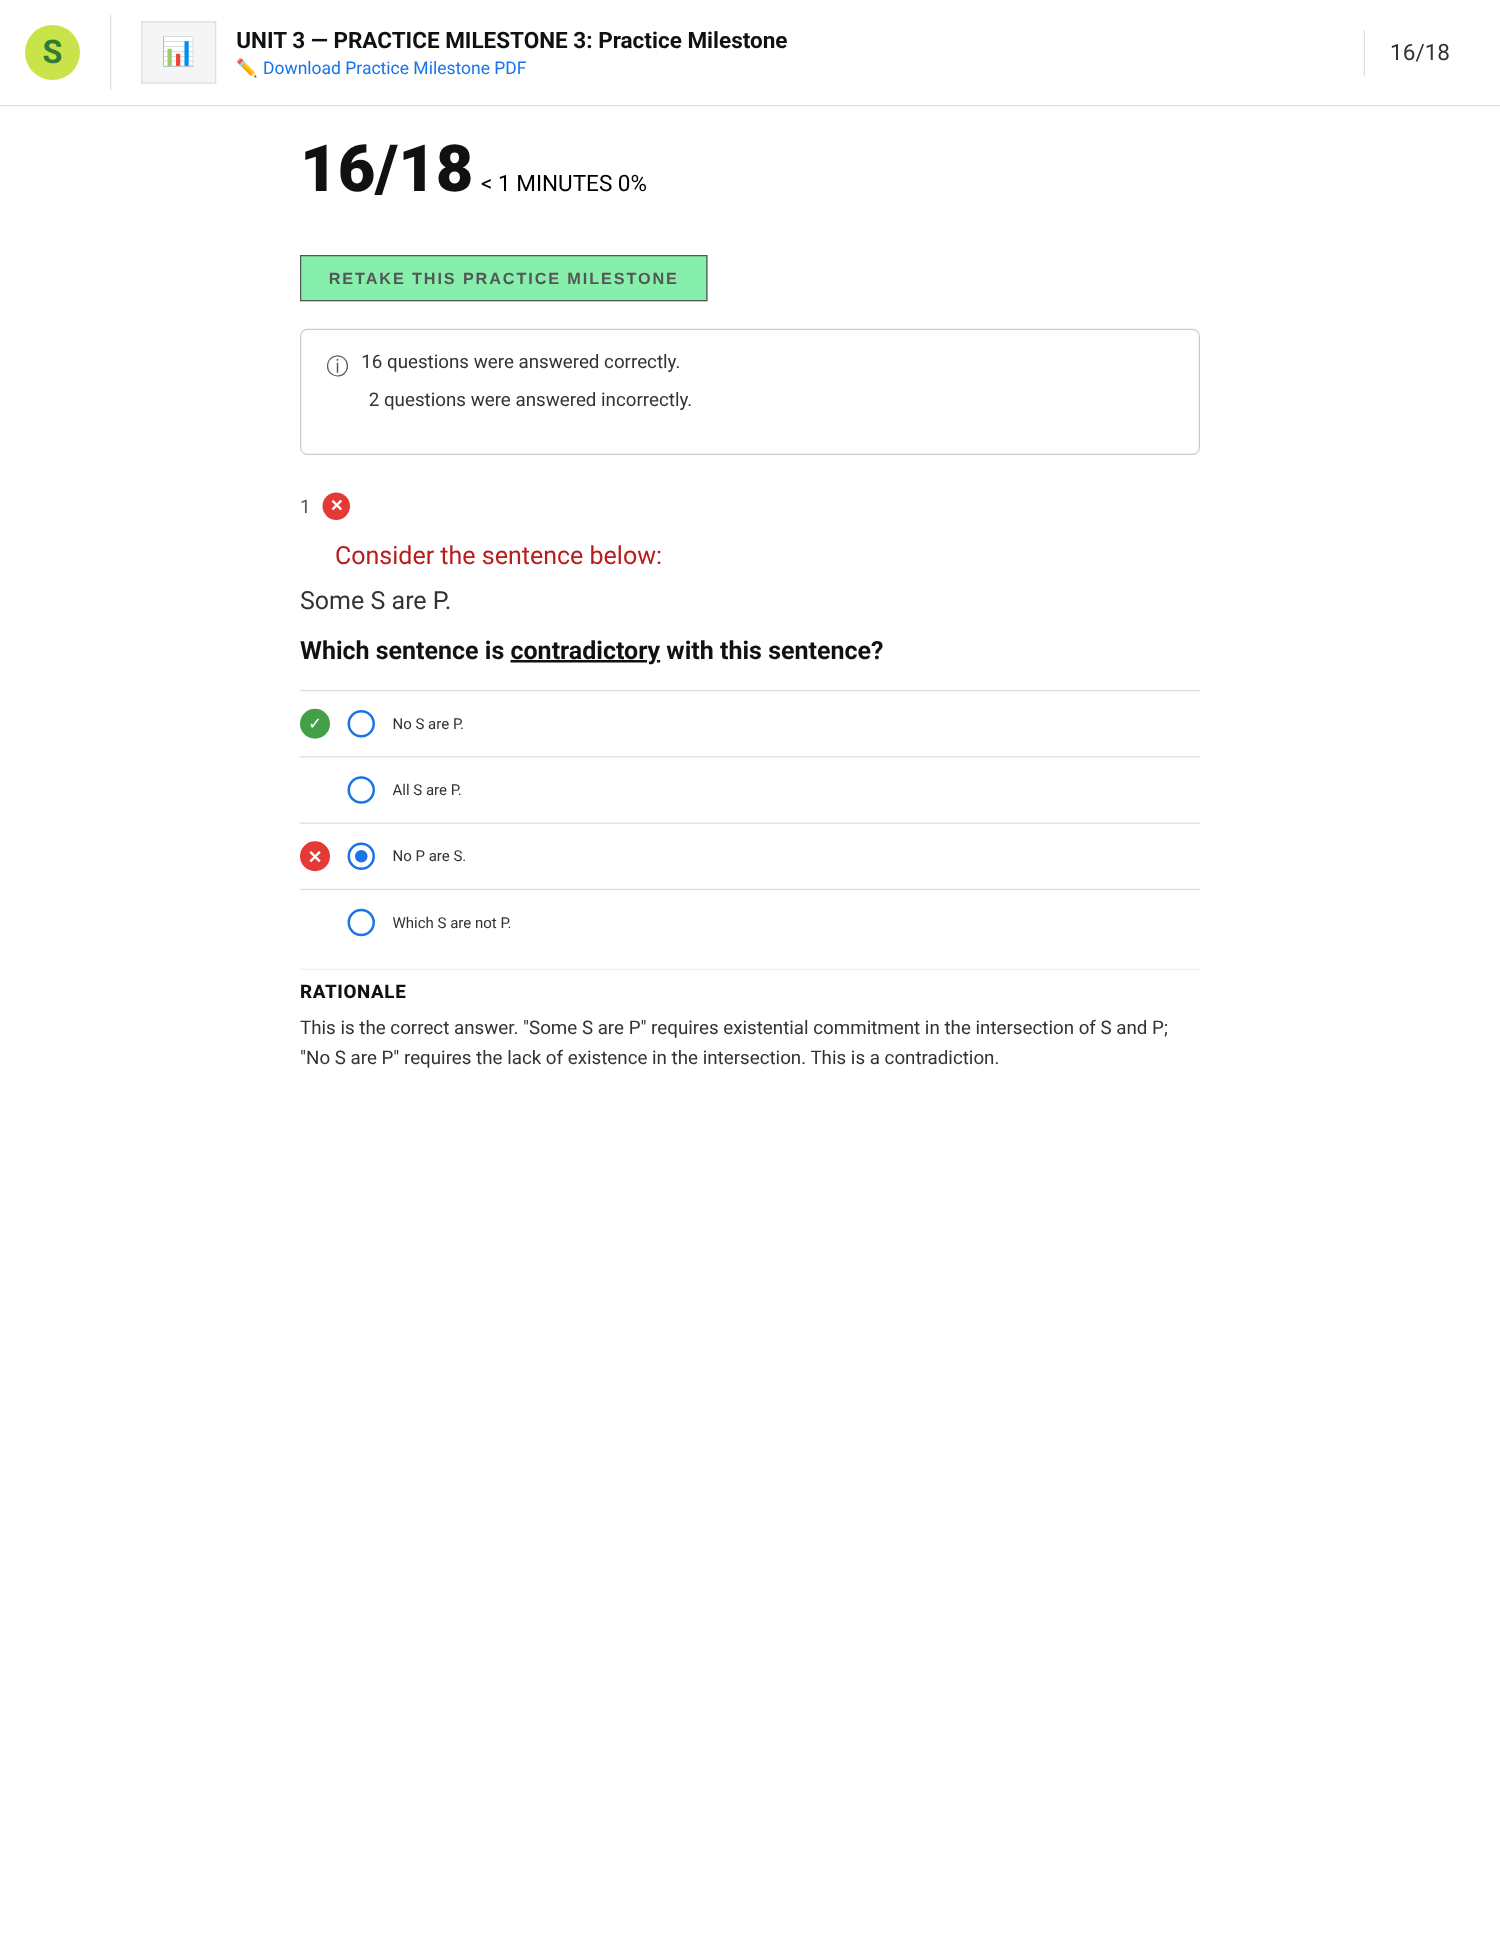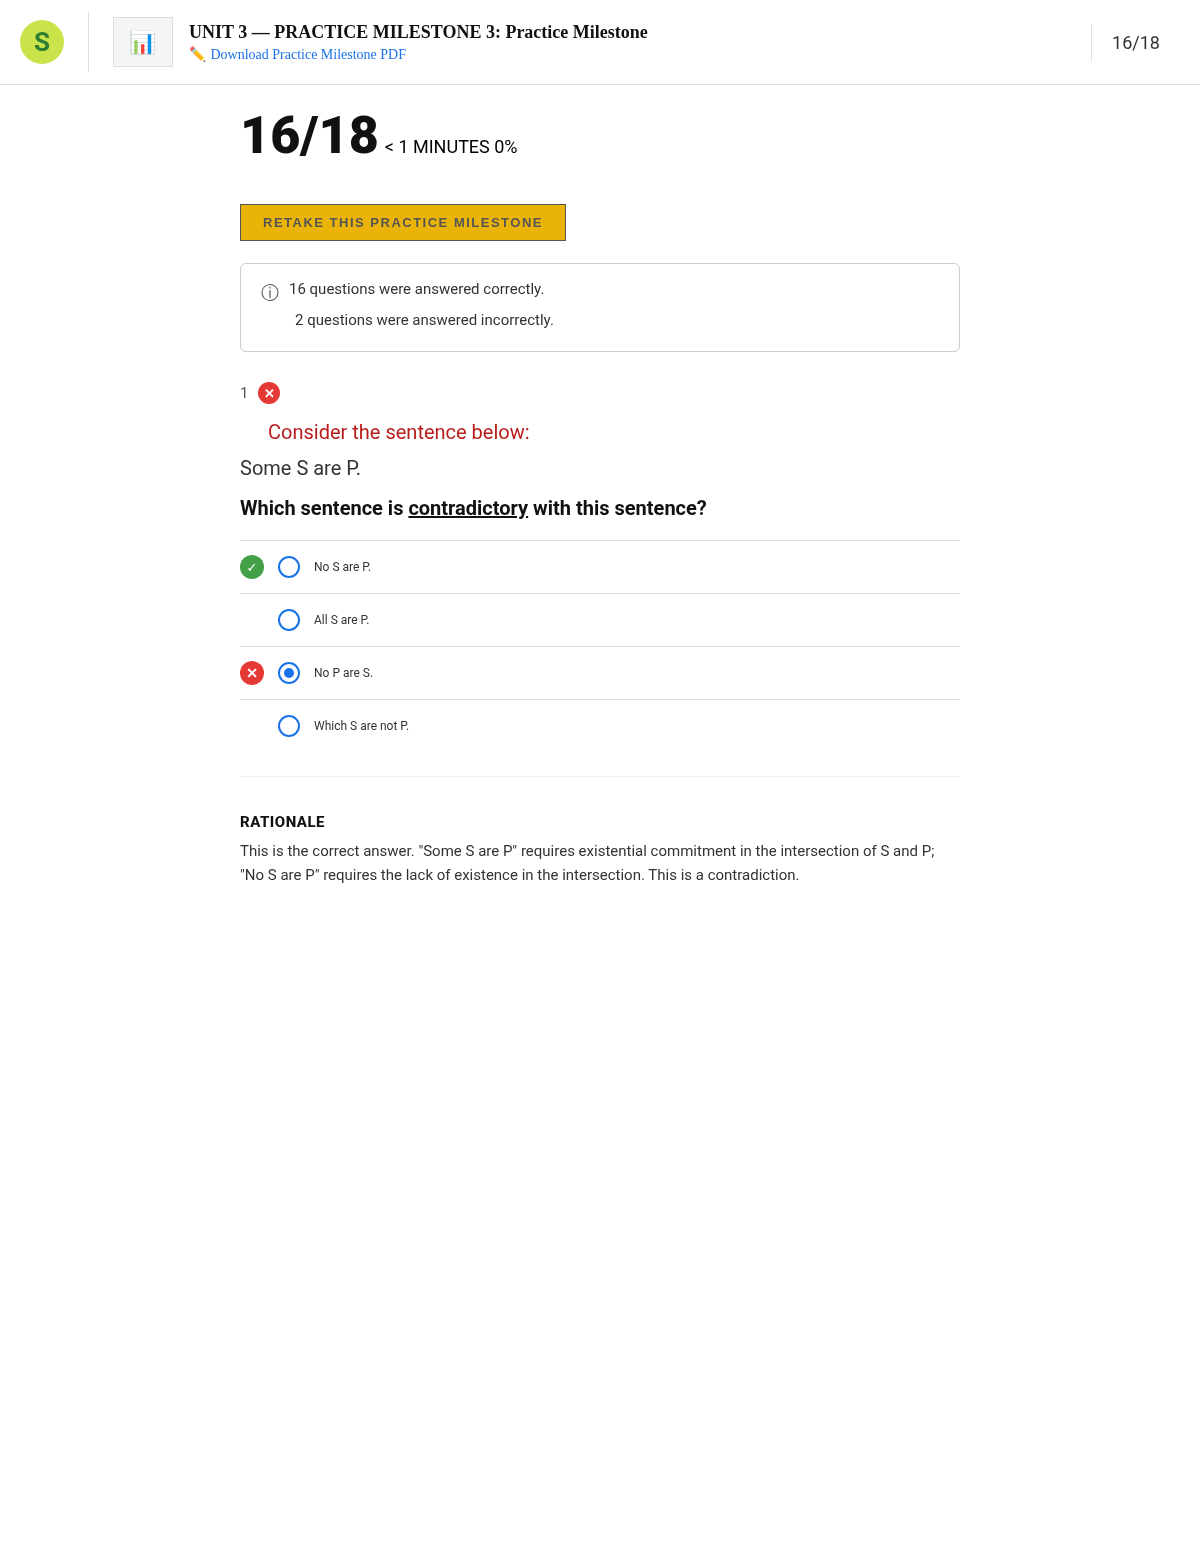--- a/index.html
+++ b/index.html
@@ -50,21 +50,20 @@
       align-items: center;
       justify-content: center;
       flex-shrink: 0;
     }
     .header-thumb-icon {
       font-size: 22px;
       color: #555;
     }
     .header-info {
       flex: 1;
-      font-family: Liberation Serif, serif;
     }
     .header-title {
       font-size: 18px;
       font-weight: 700;
       color: #111;
       line-height: 1.3;
     }
     .header-download {
       color: #1a73e8;
       font-size: 14px;
@@ -91,21 +90,21 @@
       max-width: 760px;
       margin: 0 auto;
       padding: 20px 20px 40px;
     }
 
     
     .retake-btn {
       display: inline-block;
       border: 1.5px solid #555;
       color: #555;
-      background: #eab308;
+      background: #86efac;
       padding: 10px 22px;
       font-size: 13px;
       font-weight: 600;
       letter-spacing: 1.5px;
       text-transform: uppercase;
       cursor: pointer;
       margin: 18px 0 22px;
     }
 
     
@@ -115,21 +114,21 @@
       padding: 16px 20px;
       margin-bottom: 30px;
       background: #fff;
     }
     .info-row {
       display: flex;
       align-items: flex-start;
       gap: 10px;
       margin-bottom: 6px;
     }
-    .info-row:last-child { margin-bottom: 0; }
+    .info-row:last-child { margin-bottom: 12px; }
     .info-icon {
       font-size: 18px;
       color: #555;
       margin-top: 1px;
       flex-shrink: 0;
     }
     .info-text {
       font-size: 15px;
       color: #333;
     }
@@ -249,23 +248,23 @@
       background: #1a73e8;
       border-radius: 50%;
     }
     .answer-label {
       font-size: 12px;
       color: #333;
     }
 
     
     .rationale-block {
-      margin-top: 24px;
+      margin-top: 11px;
       border-top: 1px solid #eee;
-      padding-top: 36px;
+      padding-top: 8px;
     }
     .rationale-title {
       font-size: 15px;
       font-weight: 800;
       color: #111;
       letter-spacing: 0.5px;
       margin-bottom: 8px;
       text-transform: uppercase;
     }
     .rationale-text {

